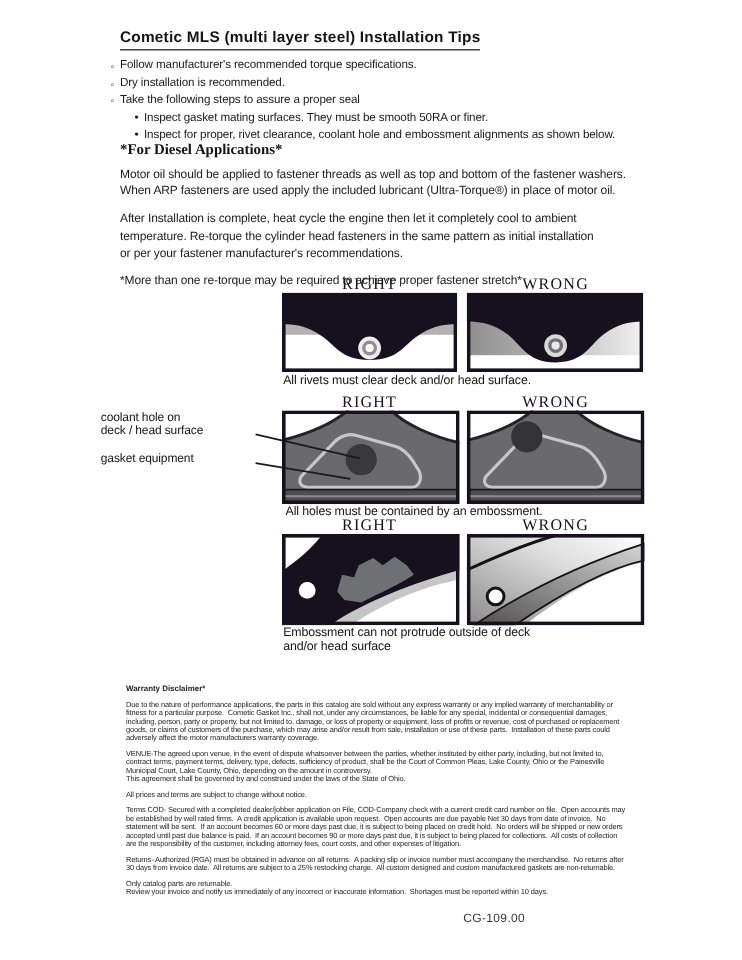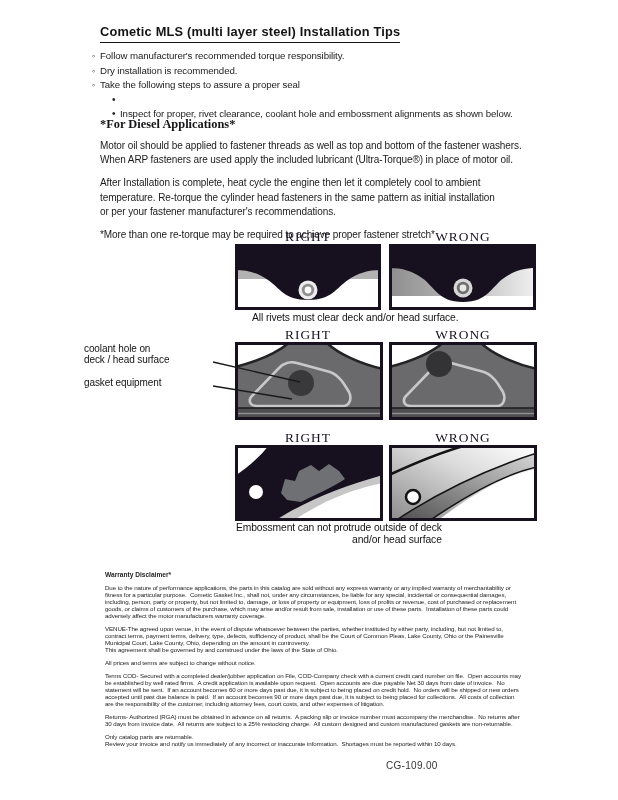--- a/index.html
+++ b/index.html
@@ -29,23 +29,23 @@
   #row2{top:326px;height:104px;}
   #row3{top:429px;height:120px;}
   .dlabel{position:absolute;top:1px;width:146px;text-align:center;font-size:13.4px;
           letter-spacing:1px;color:#17101f;font-family:Liberation Serif, serif;}
   .dlabel.l{left:235px;}
   .dlabel.r{left:390px;}
   .dbox{position:absolute;top:16px;display:block;}
   .dbox.l{left:235px;}
   .dbox.r{left:389px;}
   .dcap{position:absolute;font-size:10.3px;letter-spacing:-0.1px;line-height:11.8px;color:#131315;}
-  #cap1{left:252px;top:84px;}
+  #cap1{left:236px;top:84px;}
   #cap2{left:238px;top:95px;}
-  #cap3{left:236px;top:93px;text-align:right;}
+  #cap3{left:236px;top:93px;}
   .ann{position:absolute;left:84px;width:112px;font-size:10px;
        letter-spacing:-0.1px;line-height:11px;color:#131315;}
   #ann-coolant{top:17px;}
   #ann-emboss{top:51px;}
   #leader-svg{position:absolute;left:205px;top:0;pointer-events:none;}
 
   
   #warranty{position:absolute;left:105px;top:571px;width:460px;color:#242426;}
   #warranty-heading{font-size:6.6px;font-weight:bold;margin:0 0 6px 0;}
   .fine-p{font-size:6.2px;letter-spacing:-0.1px;line-height:7px;margin:0 0 6px 0;}
@@ -56,32 +56,33 @@
 </head>
 <body>
 
 <div id="page">
 
   <div id="header">
     <div id="title">Cometic MLS (multi layer steel) Installation Tips</div>
     <div id="bullets">
       <div class="b-item">
         <span class="mk">◦</span>
-        <span>Follow manufacturer's recommended torque responsibility.</span>
+        <span>Follow manufacturer's recommended torque specifications.</span>
       </div>
       <div class="b-item">
         <span class="mk">◦</span>
         <span>Dry installation is recommended.</span>
       </div>
       <div class="b-item">
         <span class="mk">◦</span>
         <span>Take the following steps to assure a proper seal</span>
       </div>
       <div class="b-item b-sub">
         <span class="mk">•</span>
+        <span>Inspect gasket mating surfaces.  They must be smooth 50RA or finer.</span>
       </div>
       <div class="b-item b-sub">
         <span class="mk">•</span>
         <span>Inspect for proper, rivet clearance, coolant hole and embossment alignments as shown below.</span>
       </div>
     </div>
   </div>
 
   <div id="diesel">
     <div id="diesel-heading">*For Diesel Applications*</div>
@@ -159,20 +160,21 @@
       <line x1="2" y1="66" x2="146" y2="66" stroke="#1c1c1e" stroke-width="1.5"></line>
       <line x1="2" y1="71.5" x2="146" y2="71.5" stroke="#8d8d8f" stroke-width="1.6"></line>
       <rect x="1.5" y="1.5" width="145" height="75" fill="none" stroke="#17101f" stroke-width="3"></rect>
     </svg>
 
     <svg id="leader-svg" width="120" height="90" viewBox="0 0 120 90">
       <line x1="8" y1="36" x2="95" y2="56" stroke="#1a1a1a" stroke-width="1.4"></line>
       <line x1="8" y1="60" x2="87" y2="73" stroke="#1a1a1a" stroke-width="1.4"></line>
     </svg>
 
+    <div id="cap2" class="dcap">All holes must be contained by an embossment.</div>
   </div>
 
   <div id="row3" class="diag-row">
     <div class="dlabel l">RIGHT</div>
     <div class="dlabel r">WRONG</div>
 
     <svg class="dbox l" width="148" height="76" viewBox="0 0 148 76">
       <rect width="148" height="76" fill="#ffffff"></rect>
       <path d="M148,30 C106,42 68,57 40,76 L58,76 C84,58 116,44 148,38 Z" fill="#c6c6c6"></path>
       <path d="M34,0 L148,0 L148,30 C106,42 68,57 40,76 L0,76 L0,31 C13,22 25,12 34,0 Z" fill="#17101f"></path>

